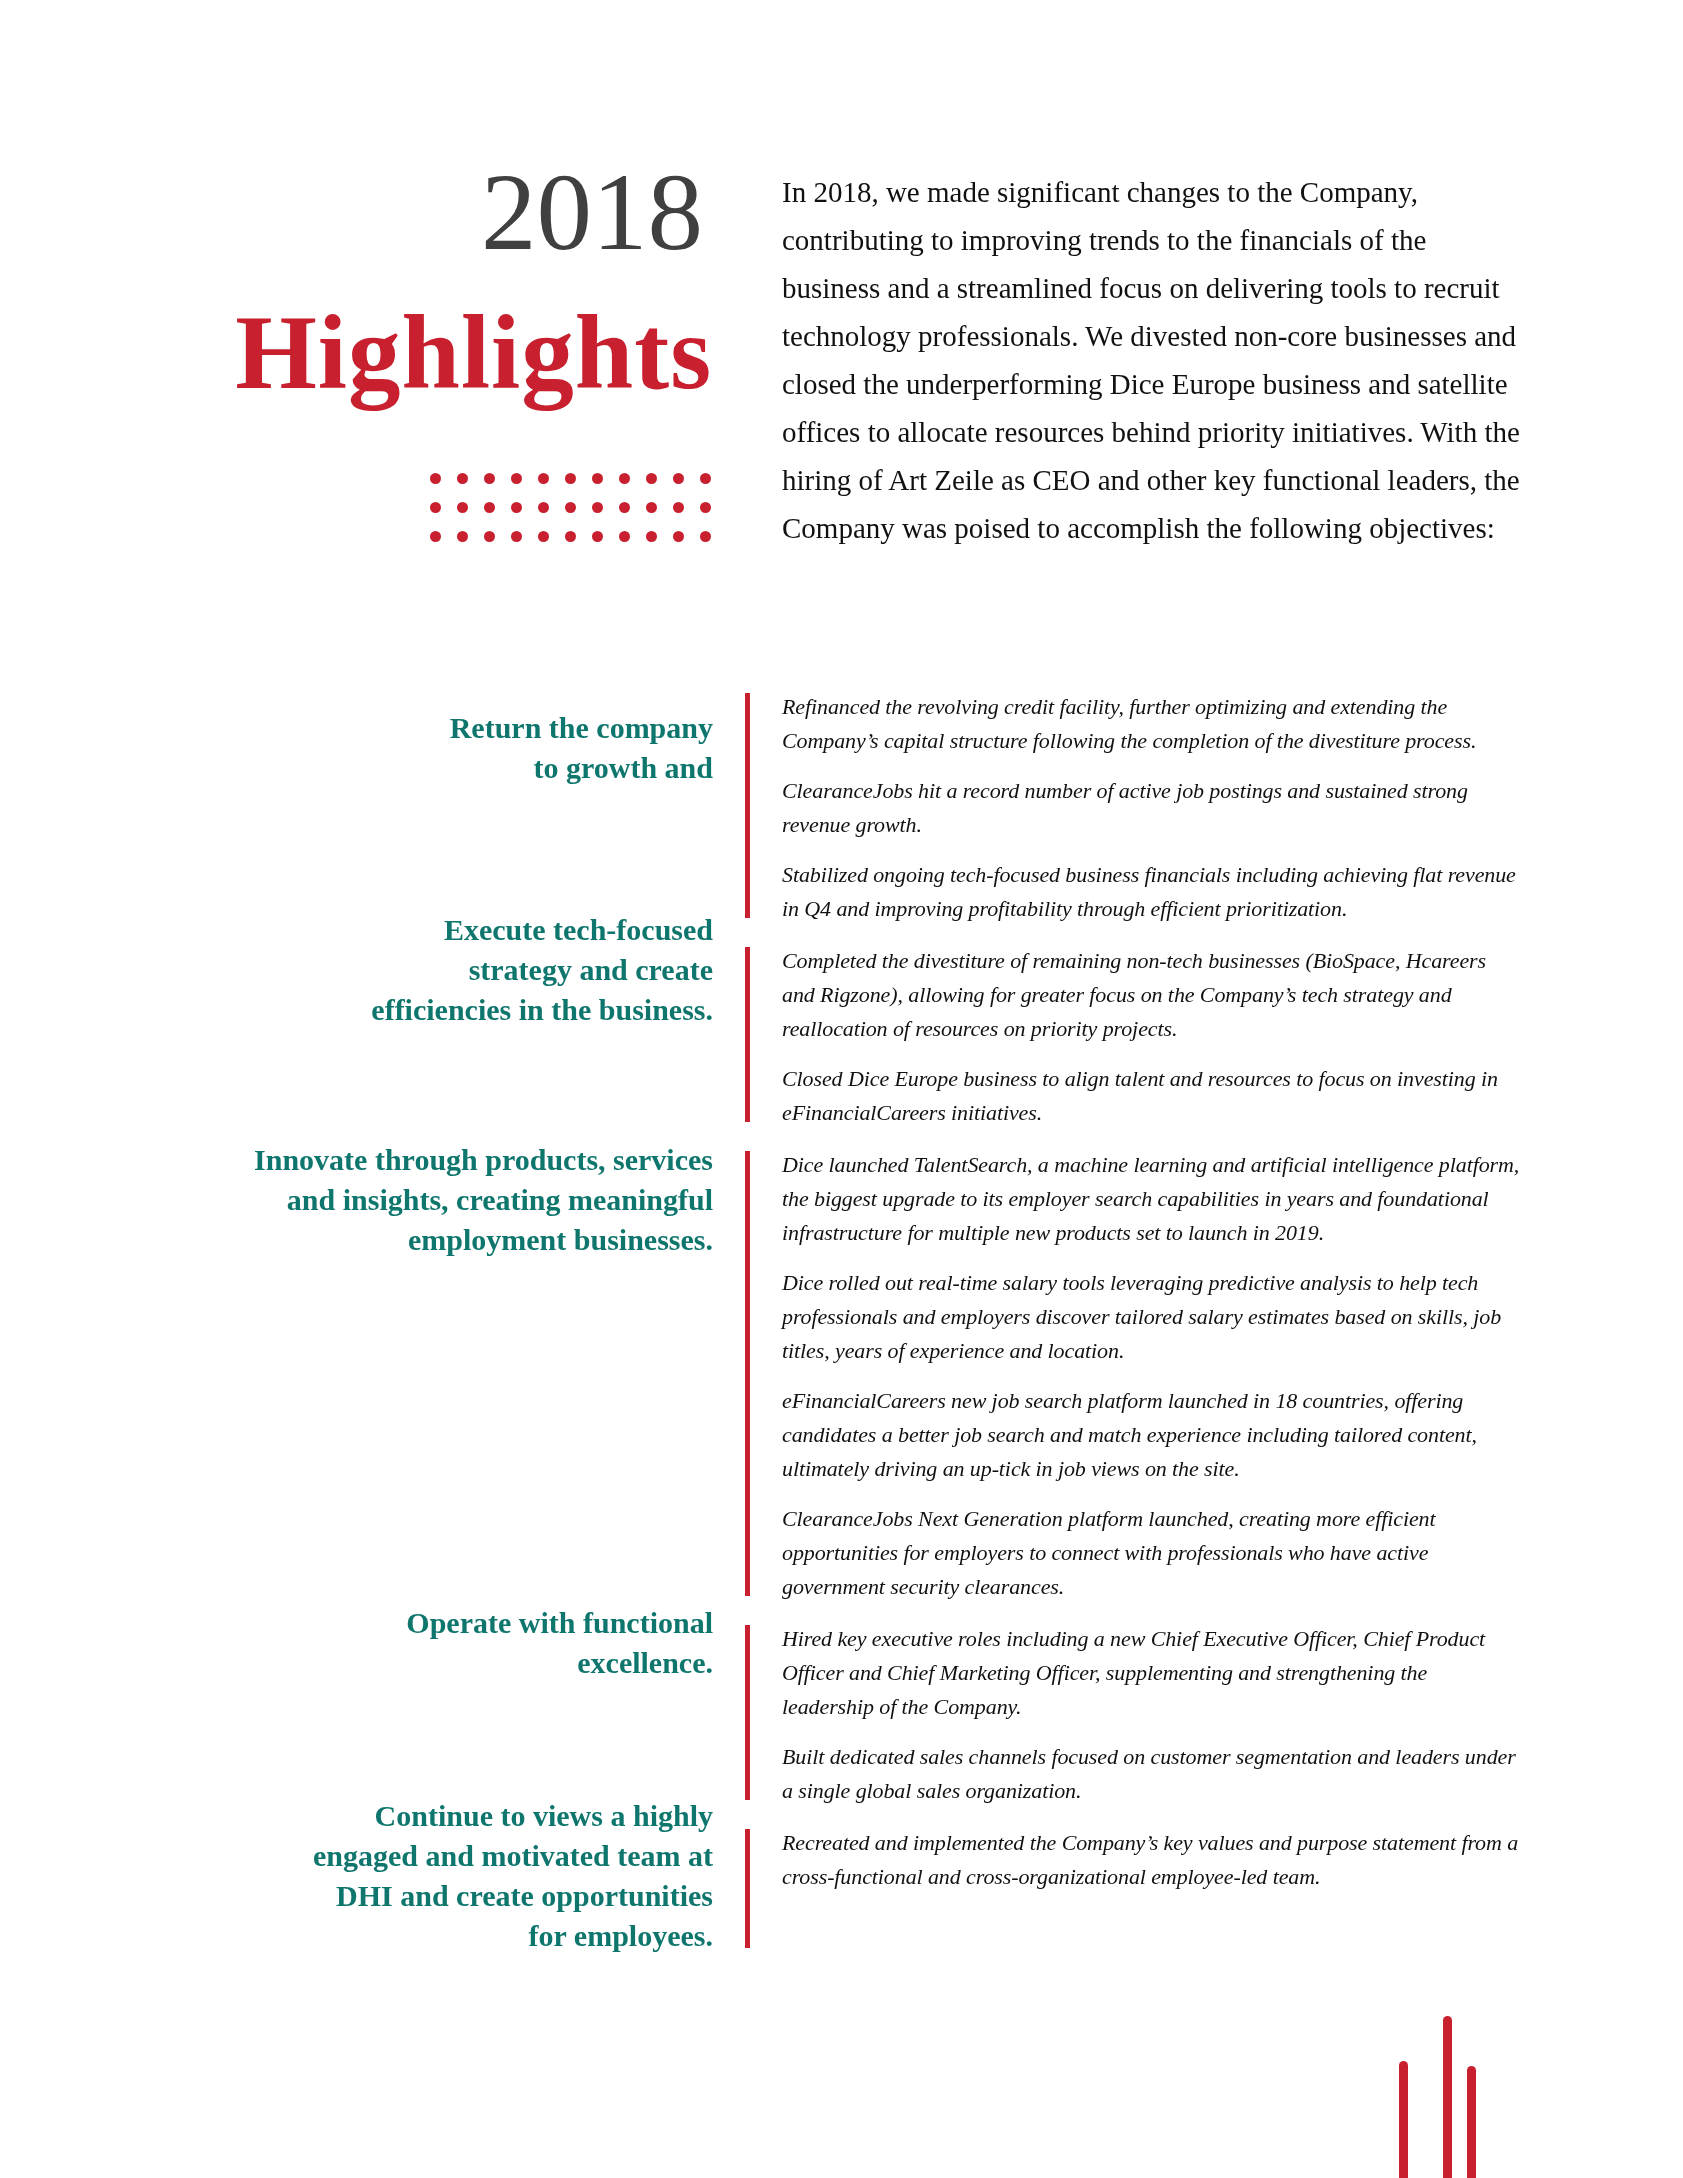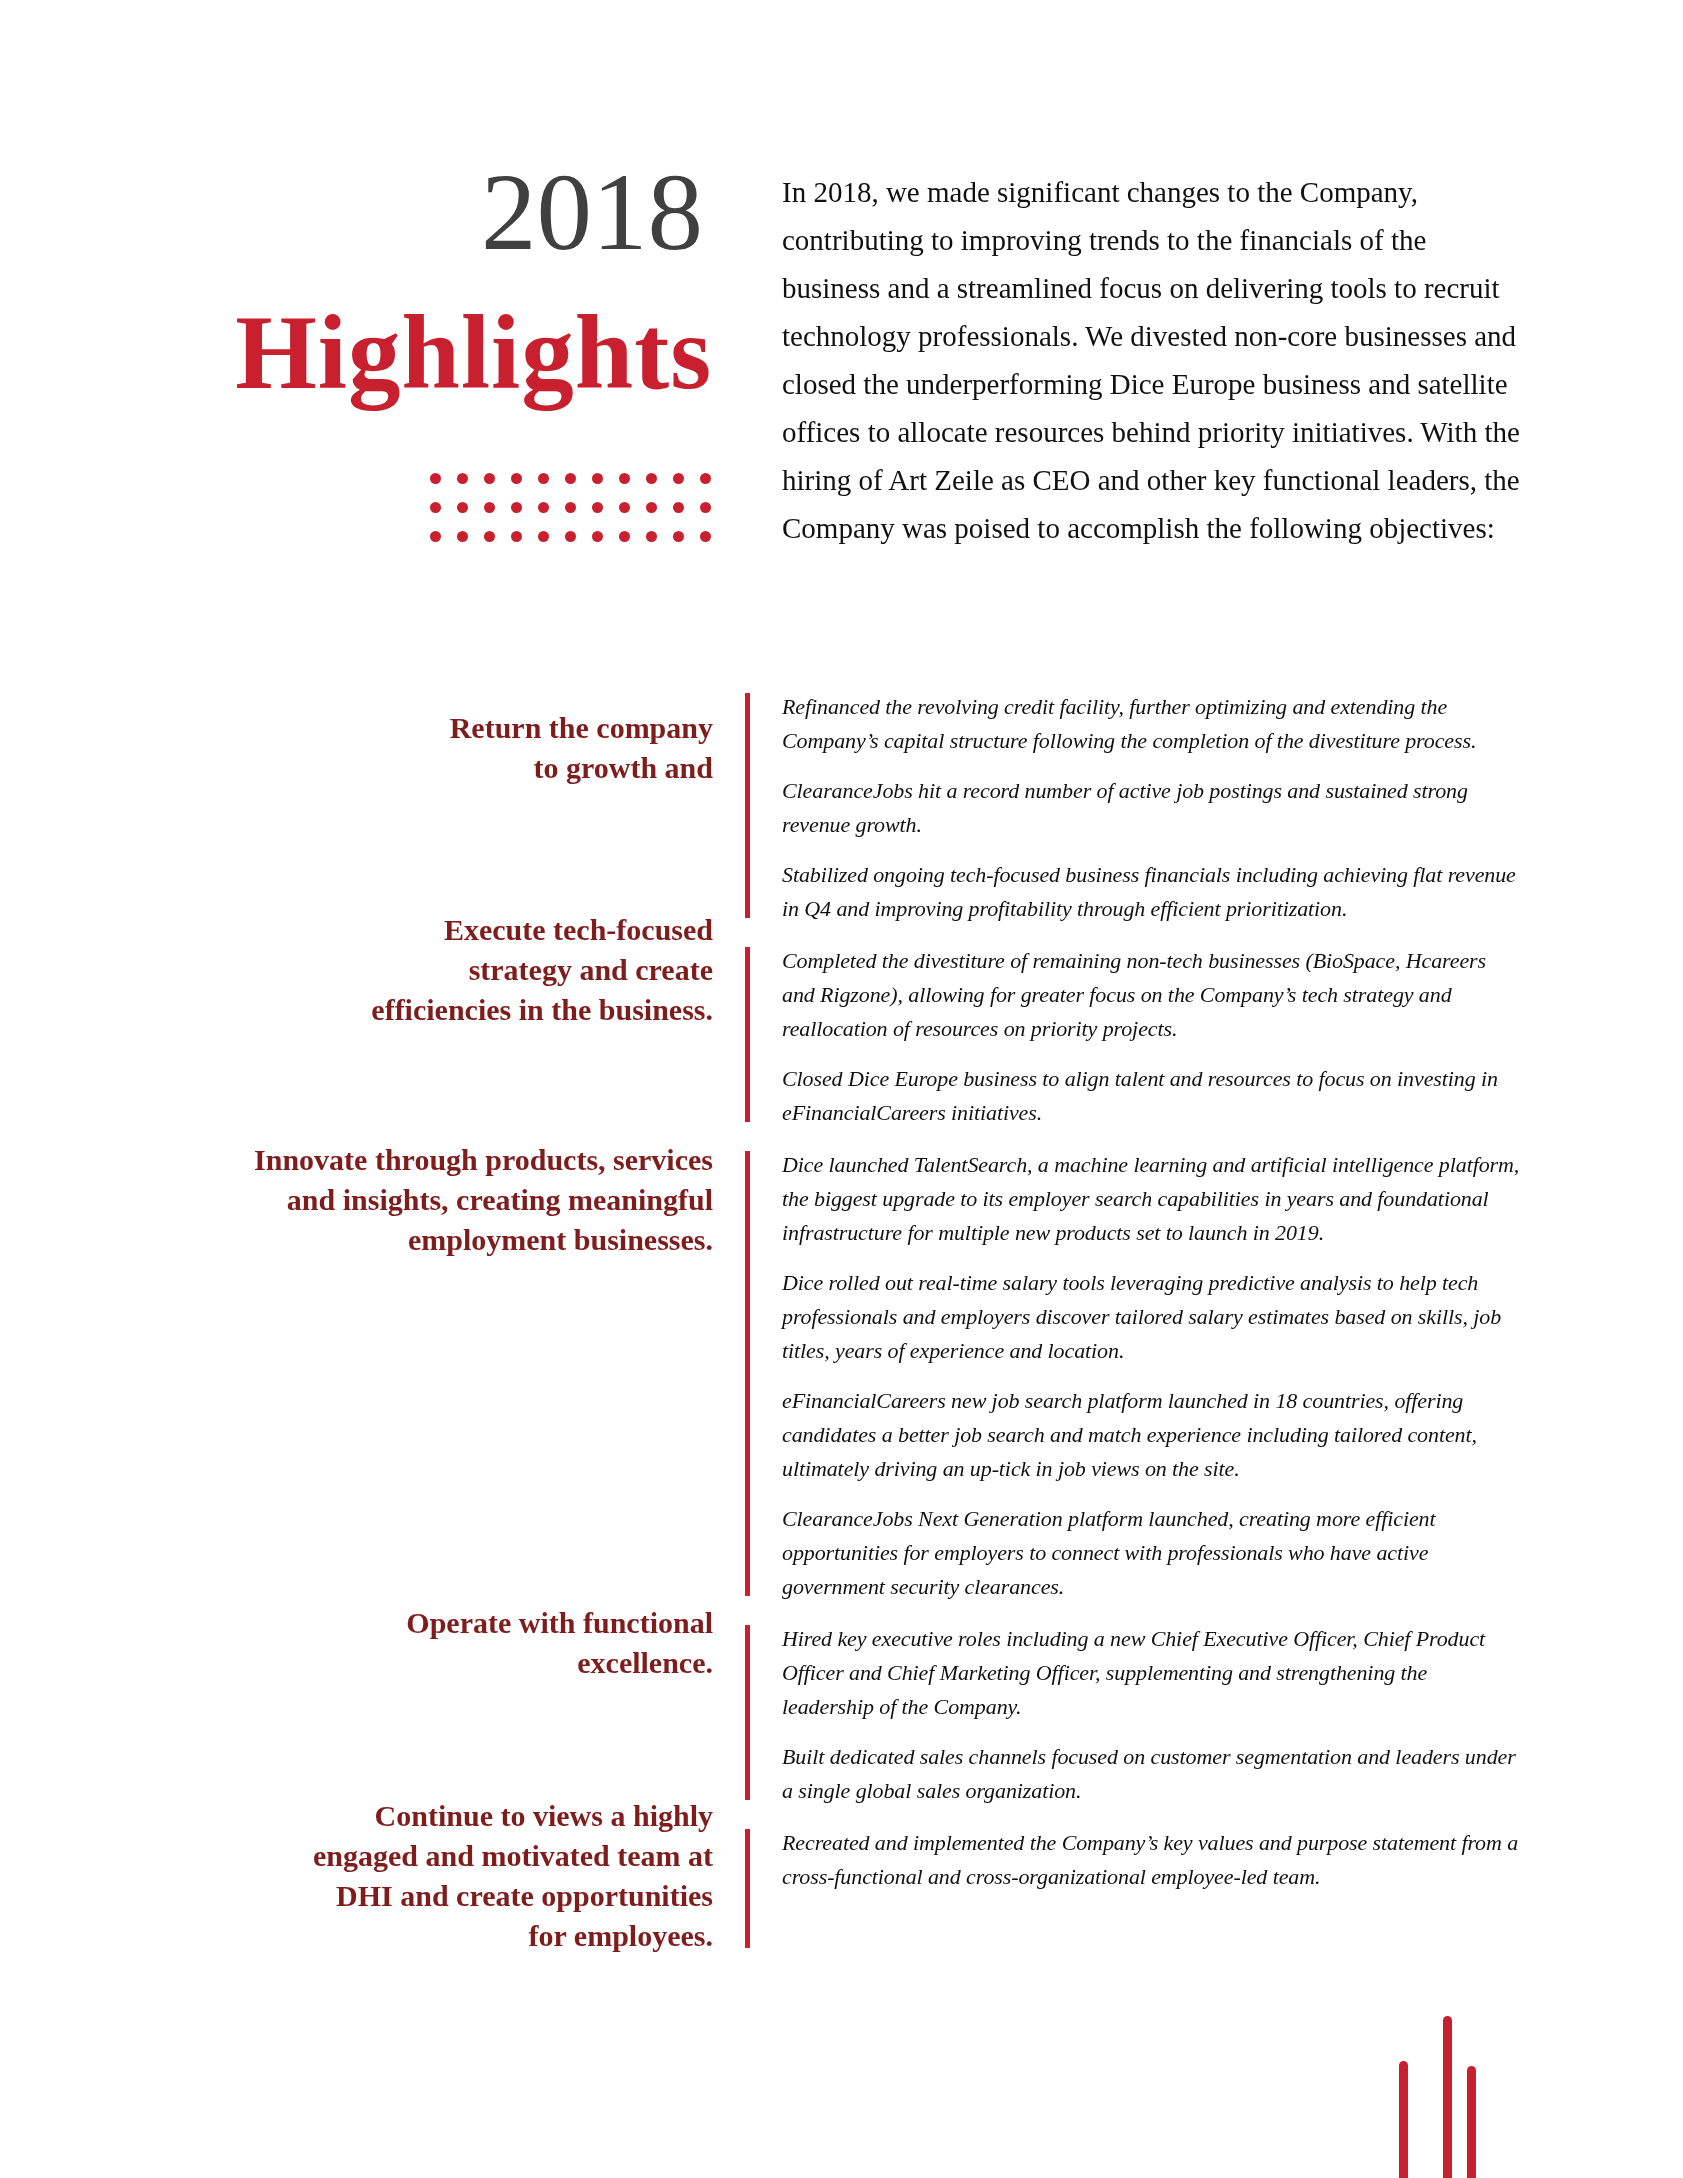--- a/index.html
+++ b/index.html
@@ -73,21 +73,21 @@
     column-gap: 69px;
     margin-bottom: 18px;
   }
   .heading {
     grid-column: 1;
     margin: 0;
     text-align: right;
     font-size: 30px;
     line-height: 40px;
     font-weight: bold;
-    color: #7f1d1d;
+    color: #0f766e;
   }
   .section:nth-child(1) .heading { margin-top: 18px; }
   .section:nth-child(2) .heading { margin-top: -34px; }
   .section:nth-child(3) .heading { margin-top: -8px; }
   .section:nth-child(4) .heading { margin-top: -19px; }
   .section:nth-child(5) .heading { margin-top: -30px; }
   .items {
     grid-column: 2;
     position: relative;
     font-style: italic;

